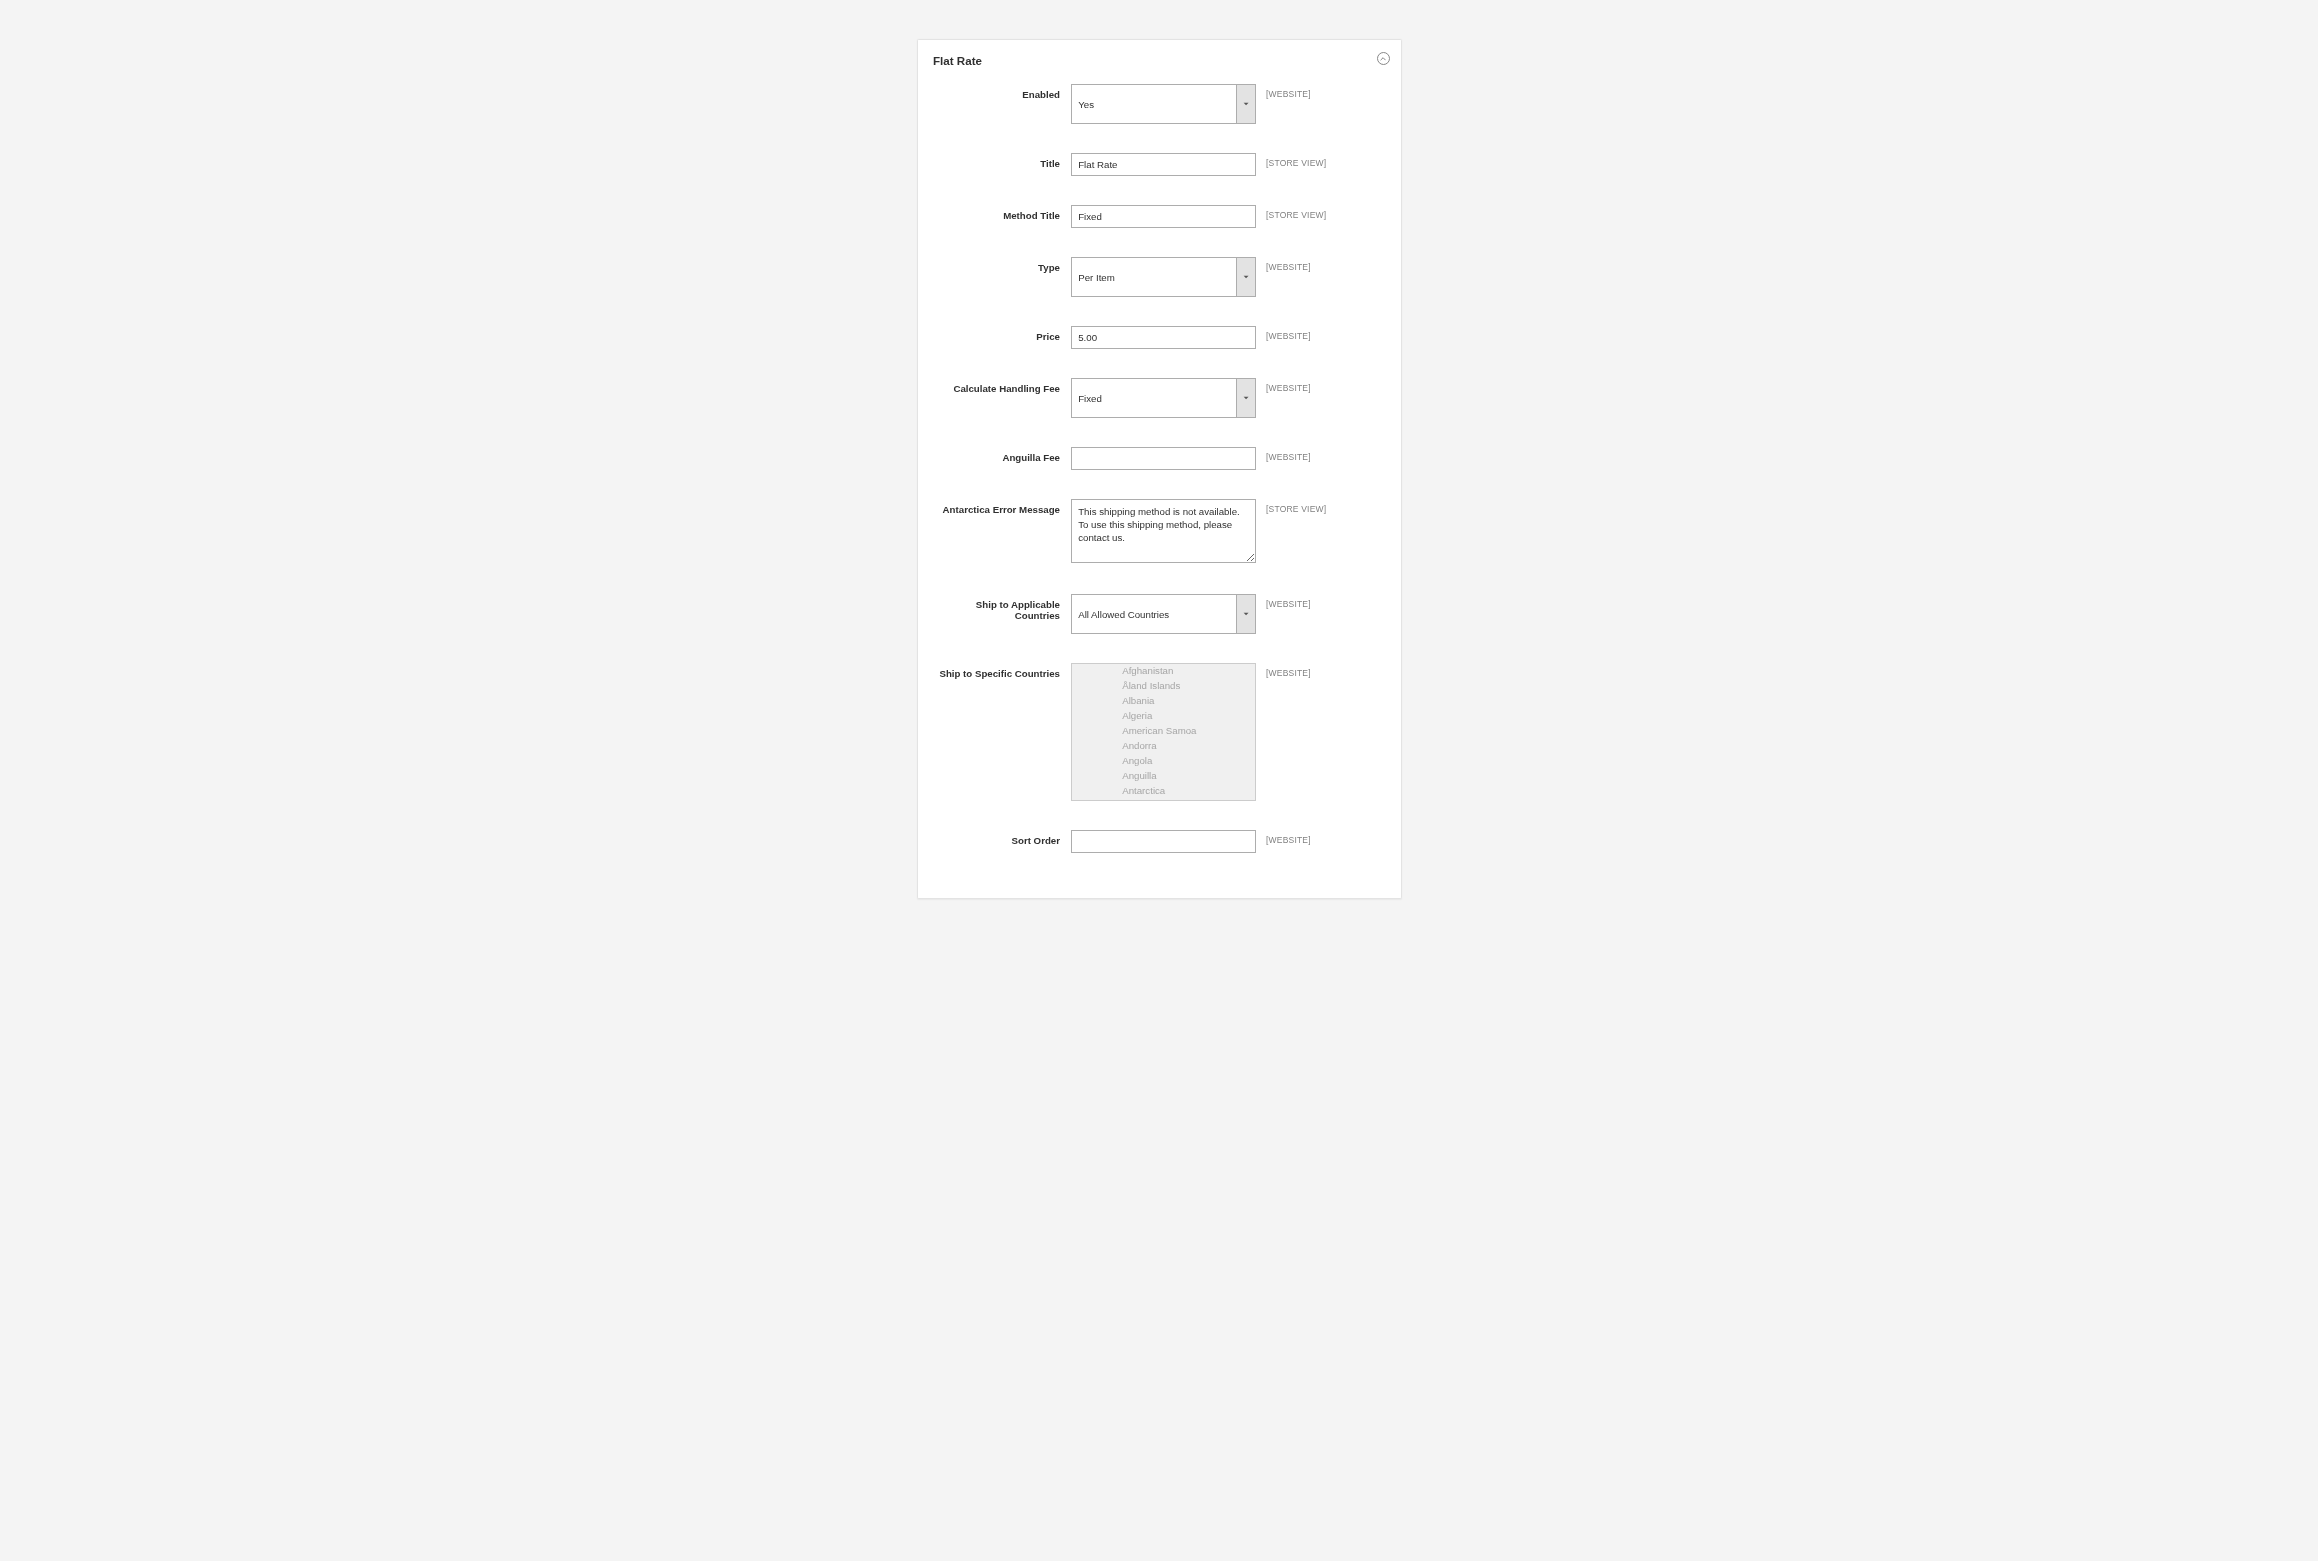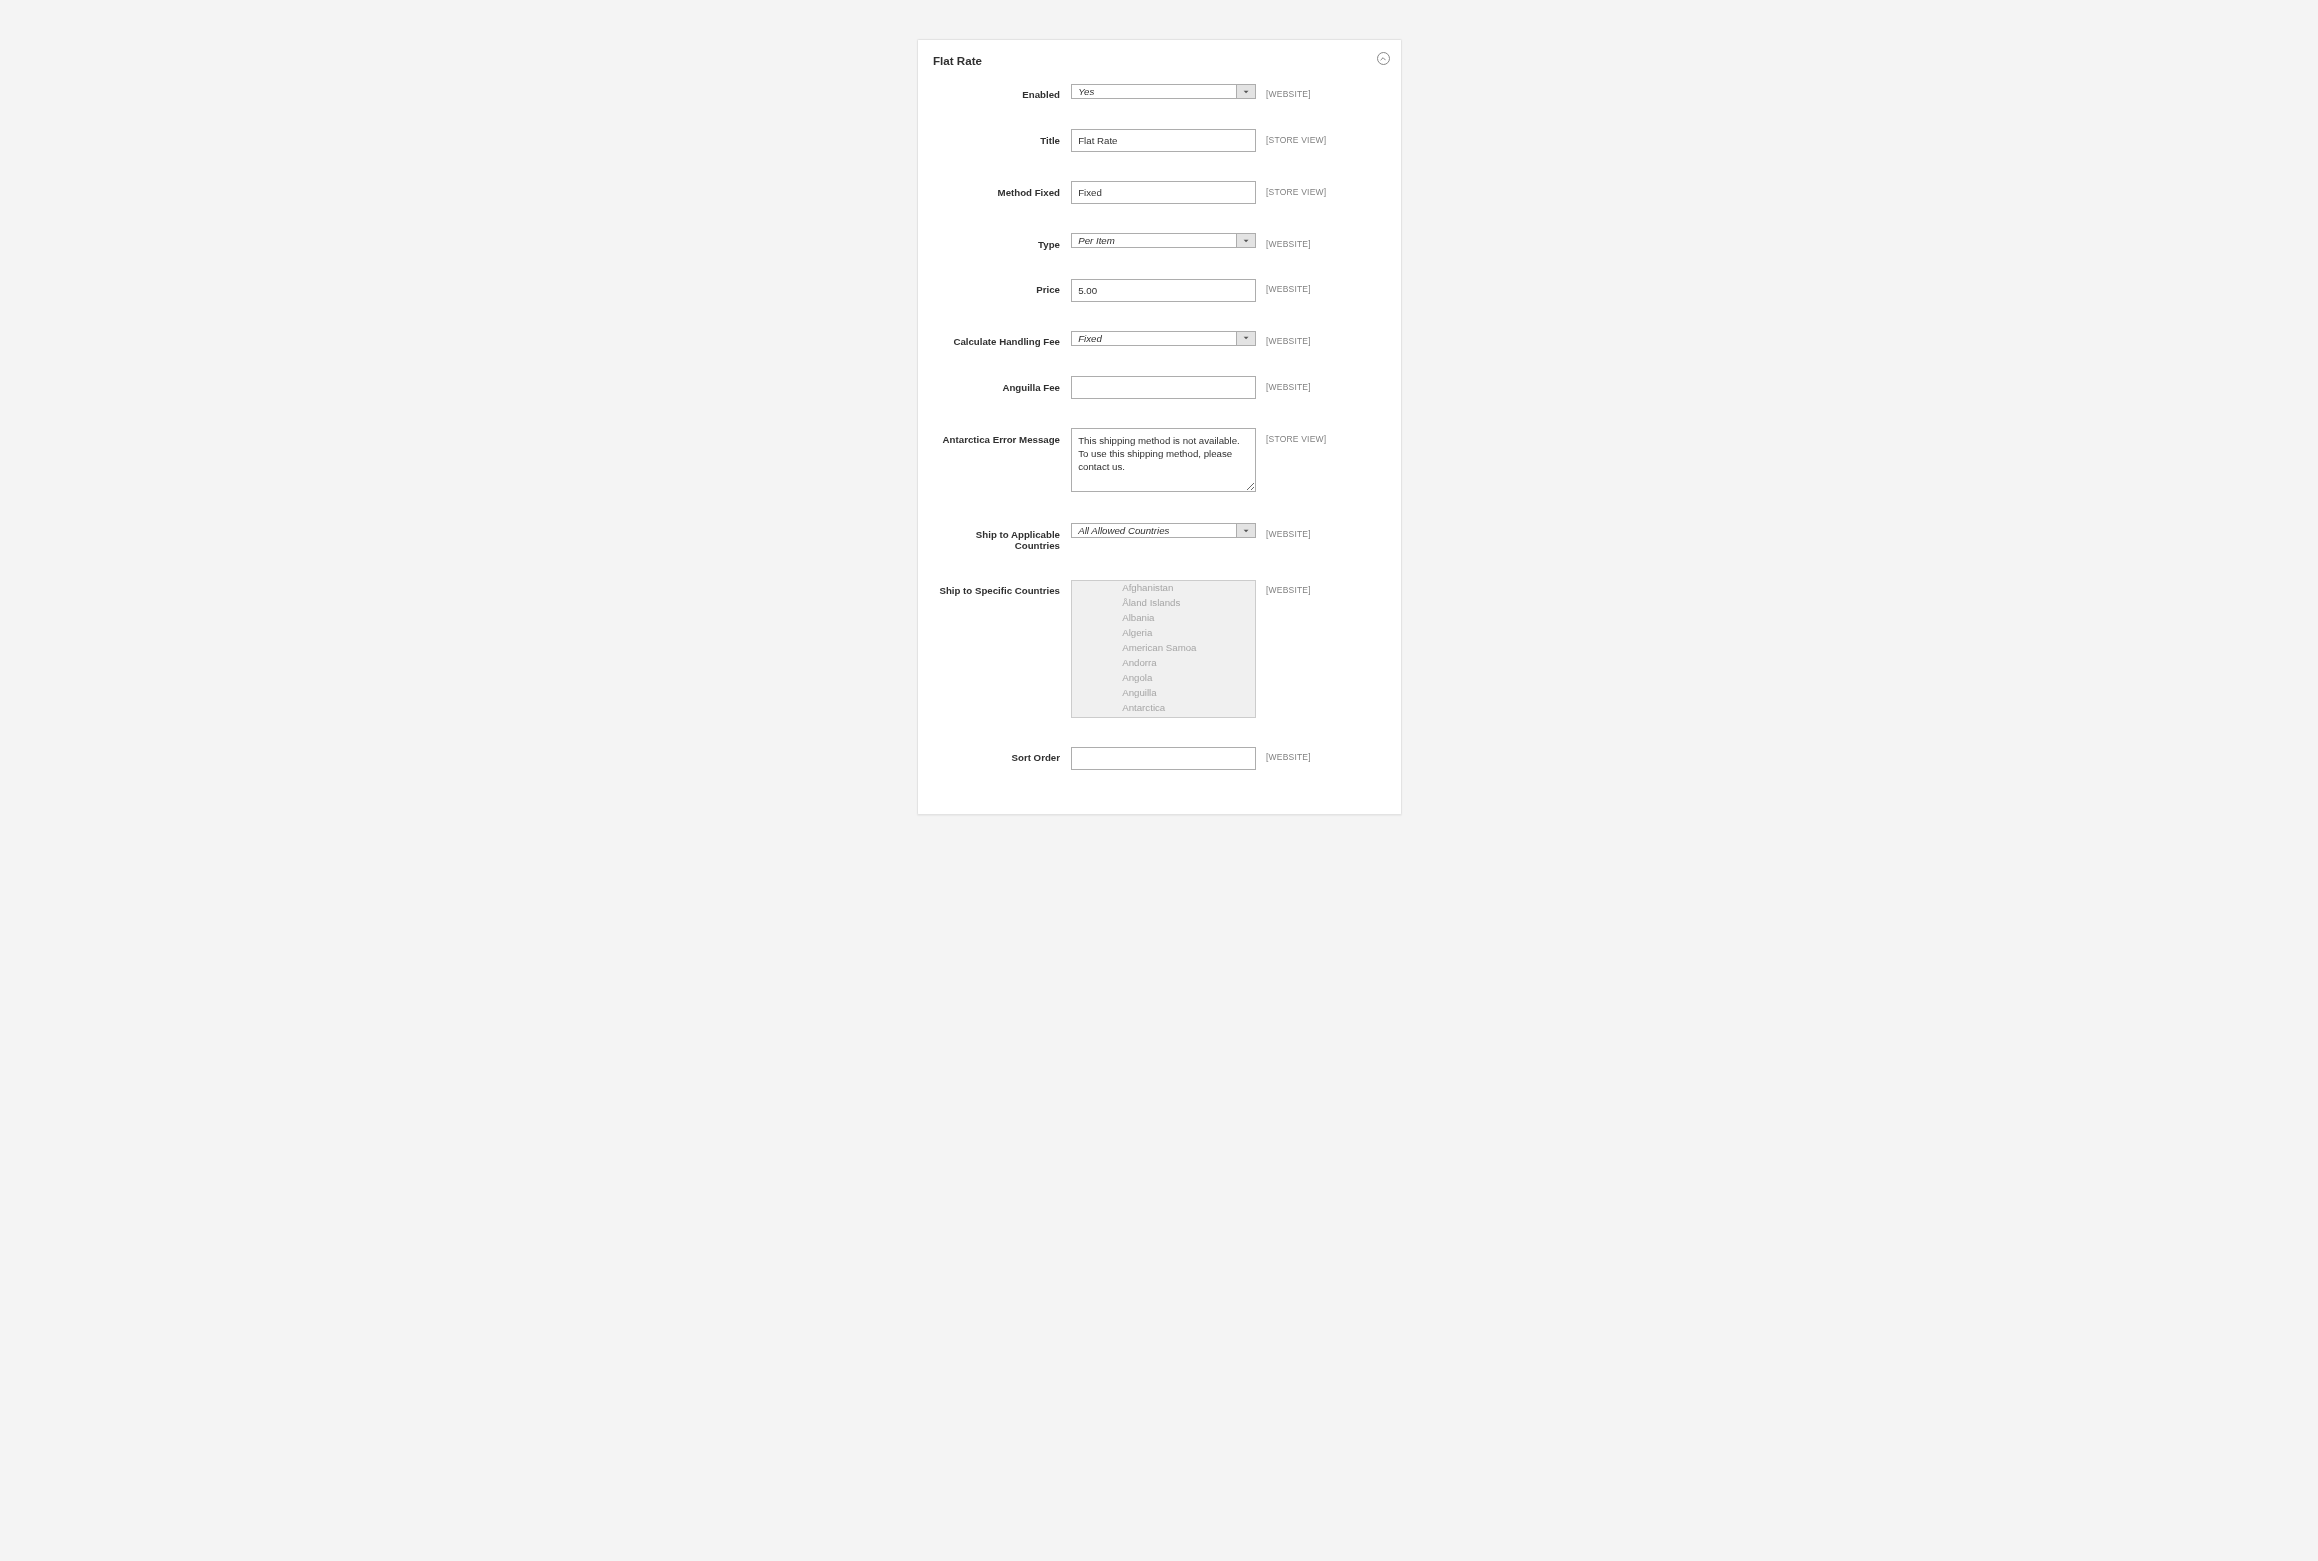--- a/index.html
+++ b/index.html
@@ -73,23 +73,22 @@
       background: #fff;
       font-family: inherit;
       font-size: 9.7px;
       color: #303030;
       padding: 4.7px 6.2px;
       height: 23px;
     }
     .form-select {
       width: 100%;
       position: relative;
-      height: 15px;
-      display: flex;
-      font-style: italic;
+      height: 40px;
+      display: flex;
     }
     .form-select .select-display {
       flex: 1;
       border: 0.8px solid #adadad;
       border-right: none;
       padding: 4.7px 6.2px;
       font-size: 9.7px;
       color: #303030;
       background: #fff;
       display: flex;
@@ -171,21 +170,21 @@
 
     <div class="form-row">
       <div class="form-label">Title</div>
       <div class="form-control-wrap">
         <input type="text" class="form-input" value="Flat Rate" style="">
       </div>
       <div class="form-scope">[STORE VIEW]</div>
     </div>
 
     <div class="form-row">
-      <div class="form-label">Method Fixed</div>
+      <div class="form-label">Method Title</div>
       <div class="form-control-wrap">
         <input type="text" class="form-input" value="Fixed" style="">
       </div>
       <div class="form-scope">[STORE VIEW]</div>
     </div>
 
     <div class="form-row">
       <div class="form-label">Type</div>
       <div class="form-control-wrap">
         <div class="form-select">

